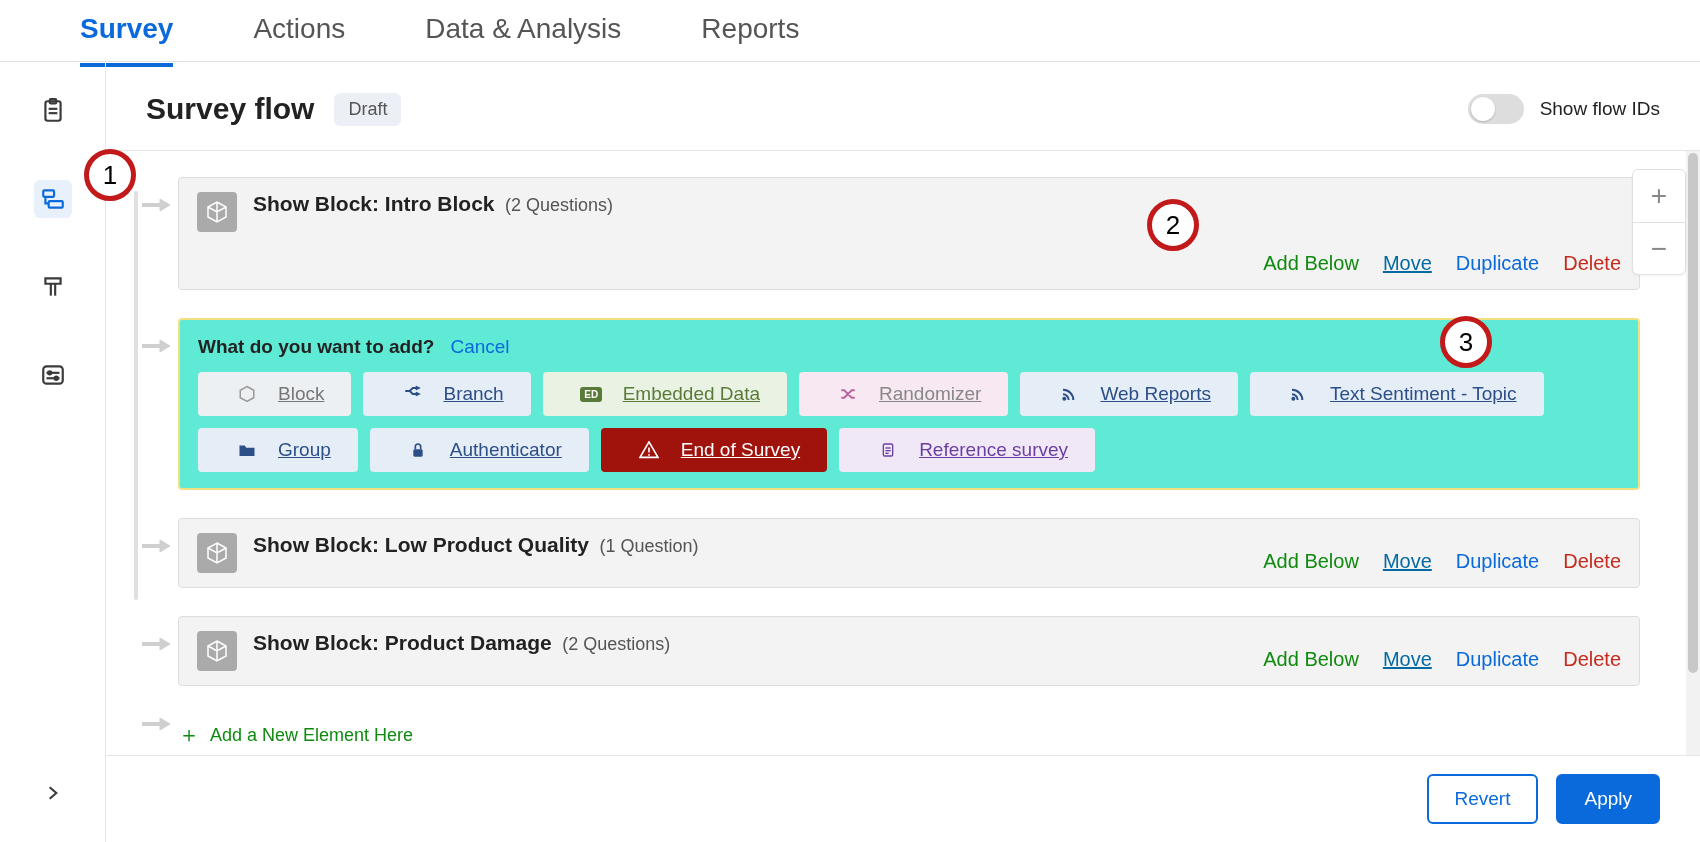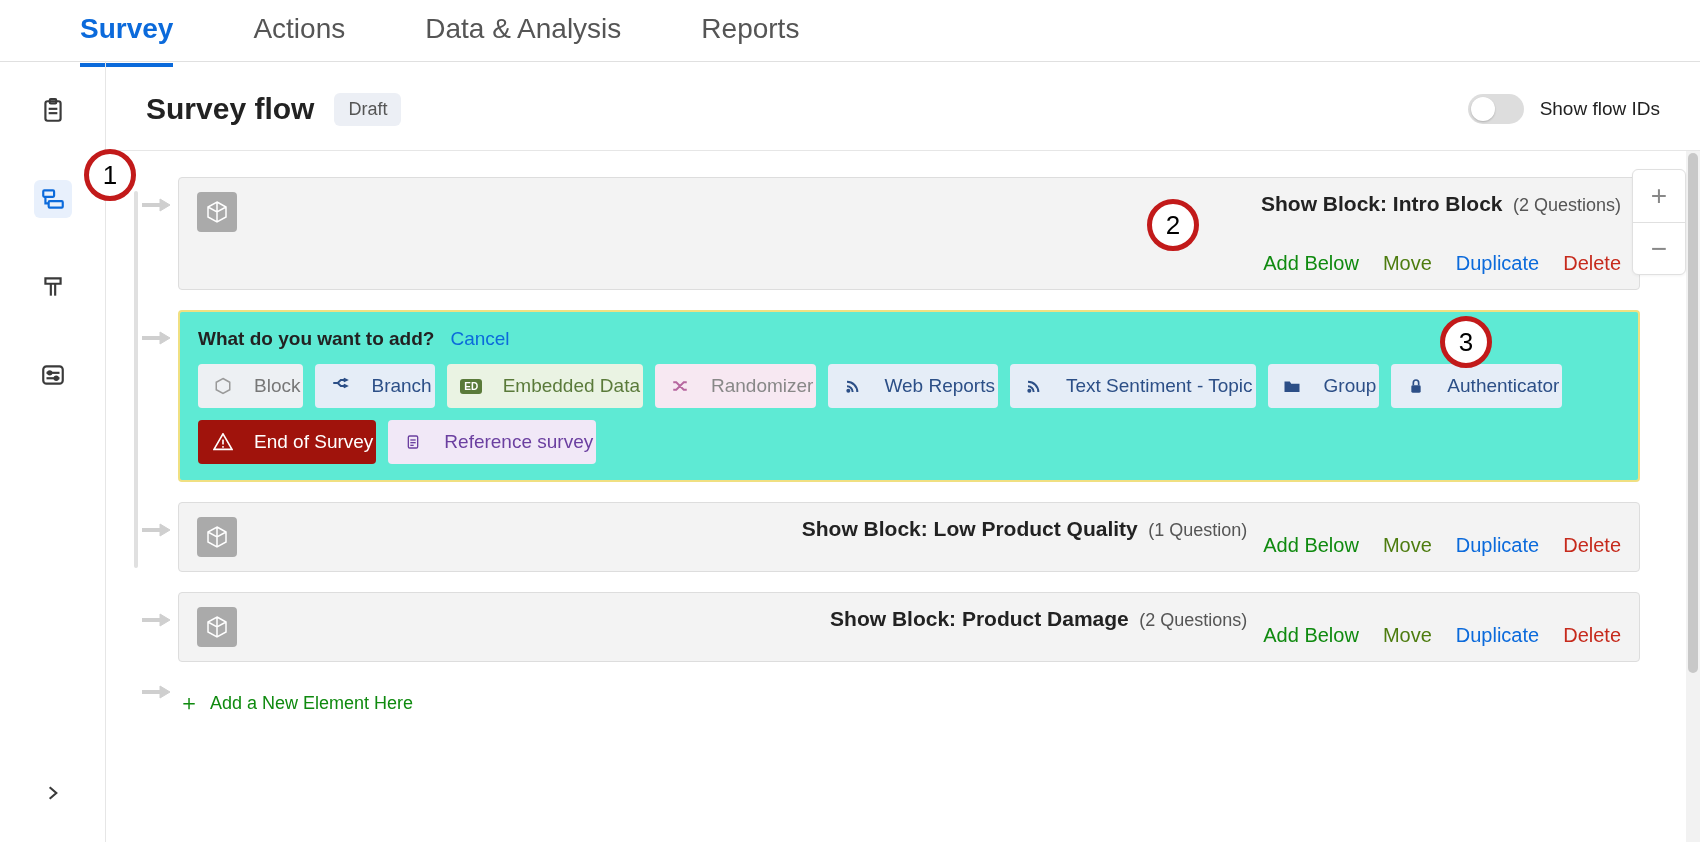--- a/index.html
+++ b/index.html
@@ -26,42 +26,42 @@
   .header-spacer { flex: 1; }
   .toggle-wrap { display: flex; align-items: center; gap: 16px; }
   .toggle { width: 56px; height: 30px; background: #ddd; border-radius: 15px; position: relative; cursor: pointer; }
   .toggle-knob { position: absolute; left: 3px; top: 3px; width: 24px; height: 24px; background: #fff; border-radius: 50%; box-shadow: 0 1px 2px rgba(0,0,0,0.2); }
   .toggle-label { font-size: 19px; }
 
   
   .canvas-wrap { flex: 1; overflow: auto; border-top: 1px solid #e6e6e6; position: relative; }
   .canvas { padding: 26px 60px 20px 32px; position: relative; }
   .flow-spine { position: absolute; left: 28px; top: 40px; bottom: 170px; width: 4px; background: #e0e0e0; border-radius: 2px; }
-  .flow-row { position: relative; margin-left: 40px; margin-bottom: 20px; text-align: right; }
+  .flow-row { position: relative; margin-left: 40px; margin-bottom: 28px; }
   .flow-connector { position: absolute; left: -36px; top: 20px; width: 30px; height: 16px; }
   .flow-connector svg { stroke: #cfcfcf; fill: #cfcfcf; }
 
   .block-card { background: #f3f3f3; border: 1px solid #ddd; border-radius: 4px; padding: 14px 18px; display: flex; align-items: flex-start; gap: 16px; flex-wrap: wrap; }
   .block-icon { width: 40px; height: 40px; background: #aaa; border-radius: 4px; display: flex; align-items: center; justify-content: center; flex-shrink: 0; }
   .block-icon svg { fill: #fff; }
   .block-title { font-size: 21px; font-weight: 700; }
   .block-sub { font-size: 18px; color: #555; font-weight: 400; margin-left: 6px; }
   .block-actions { margin-left: auto; display: flex; gap: 24px; align-items: center; font-size: 20px; align-self: flex-end; }
   .act-add { color: #0f8a0f; cursor: pointer; }
-  .act-move { color: #4d7c0f; cursor: pointer; }
+  .act-move { color: #0369a1; cursor: pointer; text-decoration: underline; }
   .act-dup { color: #0b6adb; cursor: pointer; }
   .act-del { color: #c62a1c; cursor: pointer; }
 
   
   .add-panel { background: #5eead4; border: 2px solid #f0e082; border-radius: 4px; padding: 16px 18px; }
   .add-header { display: flex; align-items: center; gap: 16px; font-size: 19px; margin-bottom: 14px; }
   .add-prompt { font-weight: 700; }
   .add-cancel { color: #0b6adb; cursor: pointer; }
   .add-options { display: flex; flex-wrap: wrap; gap: 12px; }
-  .opt { display: flex; align-items: center; gap: 10px; padding: 10px 2px; border-radius: 4px; font-size: 19px; font-weight: 500; cursor: pointer; border: 1px solid transparent; }
+  .opt { display: flex; align-items: center; gap: 10px; padding: 10px 26px; border-radius: 4px; font-size: 19px; font-weight: 500; cursor: pointer; border: 1px solid transparent; text-decoration: underline; }
   .opt-gray { background: #edf0f3; color: #777; }
   .opt-blue { background: #e5edf7; color: #2c4f87; }
   .opt-green { background: #eaf3e3; color: #5a7a3a; }
   .opt-pink { background: #f7e8f2; color: #888; }
   .opt-purple { background: #f1e8f7; color: #6b3fa0; }
   .opt-red { background: #a0130c; color: #fff; }
   .opt-icon { display:inline-flex; width:43px; height:20px; align-items:center; justify-content:center; }
   .opt-green .ed-badge { background:#5a7a3a; color:#fff; font-size:10px; padding:2px 4px; border-radius:3px; font-weight:700; }
 
   
@@ -351,19 +351,23 @@
       </div>
 
     </div>
 
     <div class="zoom-ctrls">
       <div class="zoom-btn">+</div>
       <div class="zoom-btn">−</div>
     </div>
   </div>
 
+  <div class="footer">
+    <button class="btn btn-secondary">Revert</button>
+    <button class="btn btn-primary">Apply</button>
+  </div>
 </div>
 
 <div id="annot-container">
     <div class="annot" style="left: 84px; top: 149px;">1</div>
     <div class="annot" style="left: 1147px; top: 199px;">2</div>
     <div class="annot" style="left: 1440px; top: 316px;">3</div>
   </div>
 
 </body></html>

